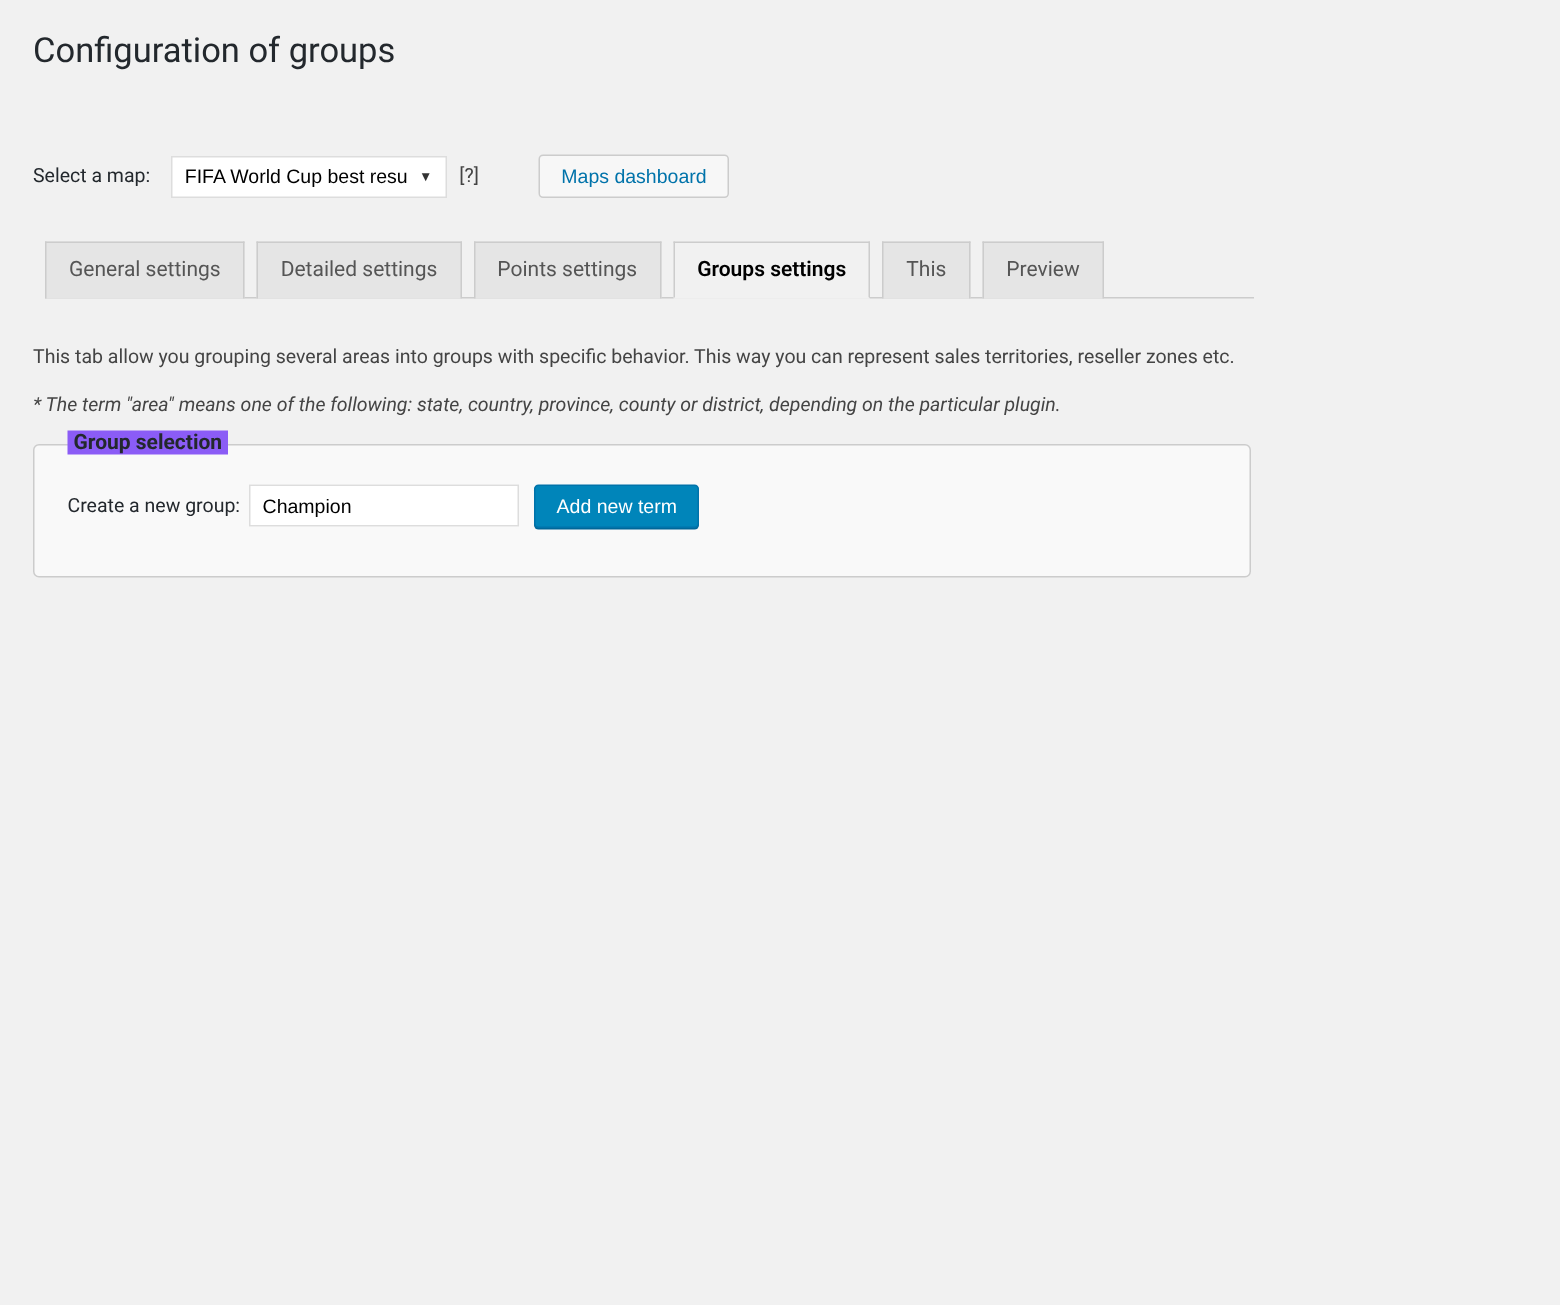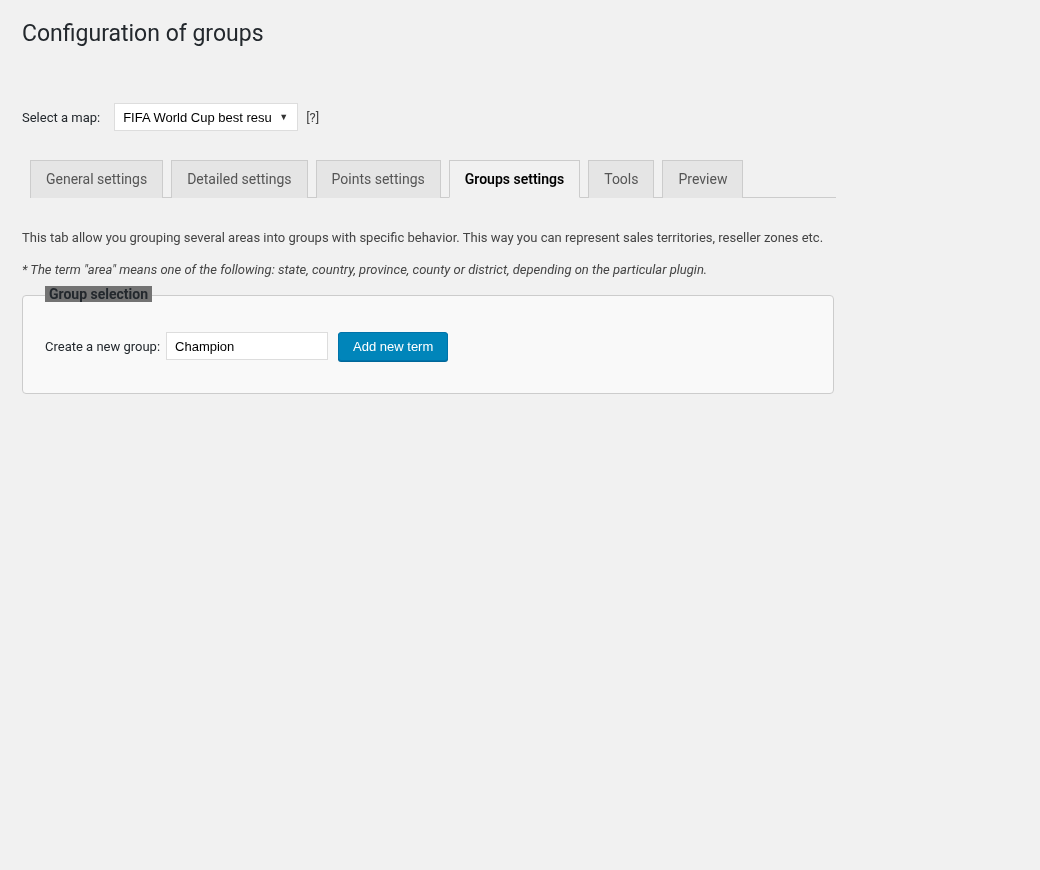--- a/index.html
+++ b/index.html
@@ -116,38 +116,37 @@
       margin-top: 18px;
       padding: 26px 22px 32px 22px;
       background: #f9f9f9;
       width: 812px;
       position: relative;
     }
     .fieldset-legend {
       position: absolute;
       top: -10px;
       left: 22px;
-      background: #737373;
+      background: #8b5cf6;
       padding: 0 4px;
       font-size: 14px;
       font-weight: 700;
       color: #23282d;
     }
     .group-row {
       display: flex;
       align-items: center;
-      margin-top: 10px;
     }
     .group-label {
       font-size: 13px;
       color: #23282d;
       margin-right: 6px;
     }
     .group-input {
-      width: 162px;
+      width: 180px;
       height: 28px;
       border: 1px solid #ddd;
       background: #fff;
       font-size: 13px;
       padding: 0 8px;
     }
     .primary-btn {
       margin-left: 10px;
       background: #0085ba;
       border: 1px solid #0073aa;
@@ -165,28 +164,29 @@
 <h1>Configuration of groups</h1>
 
 <div class="map-select-row">
   <span class="map-select-label">Select a map:</span>
   <span class="select-wrapper">
     <select class="map-select">
       <option>FIFA World Cup best resu</option>
     </select>
   </span>
   <span class="help-link">[?]</span>
+  <button class="dashboard-btn">Maps dashboard</button>
 </div>
 
 <div class="tabs">
   <div class="tab">General settings</div>
   <div class="tab">Detailed settings</div>
   <div class="tab">Points settings</div>
   <div class="tab active">Groups settings</div>
-  <div class="tab">Tools</div>
+  <div class="tab">This</div>
   <div class="tab">Preview</div>
 </div>
 
 <p class="tab-description">This tab allow you grouping several areas into groups with specific behavior. This way you can represent sales territories, reseller zones etc.</p>
 <p class="tab-note">* The term "area" means one of the following: state, country, province, county or district, depending on the particular plugin.</p>
 
 <div class="fieldset">
   <span class="fieldset-legend">Group selection</span>
   <div class="group-row">
     <span class="group-label">Create a new group:</span>

